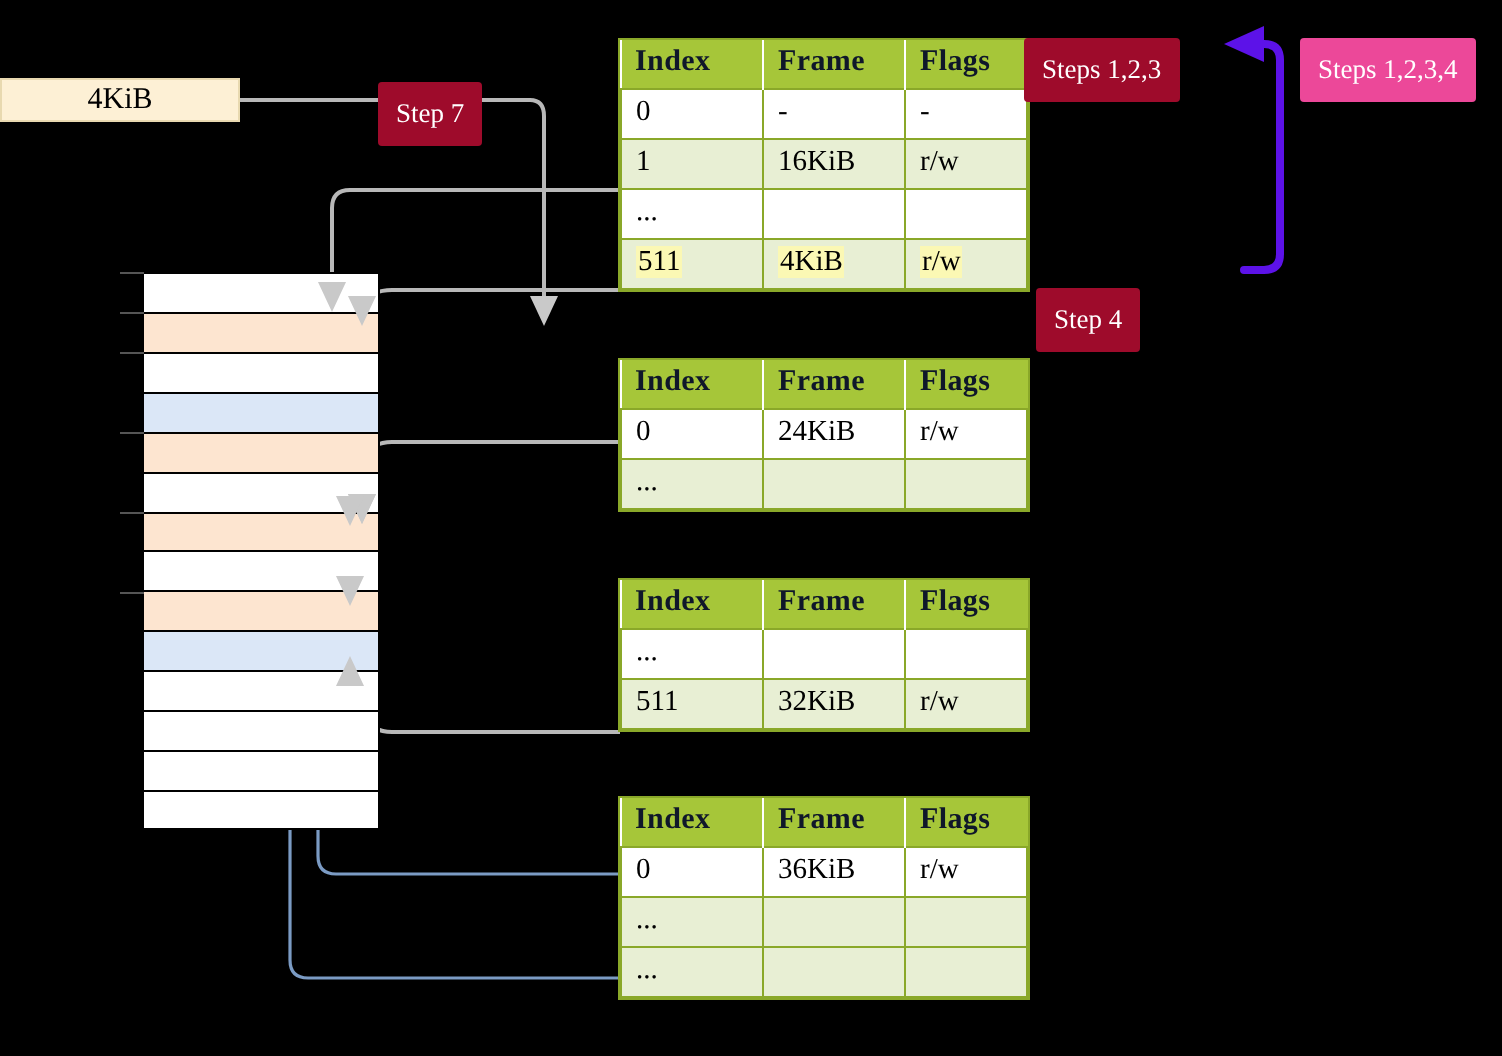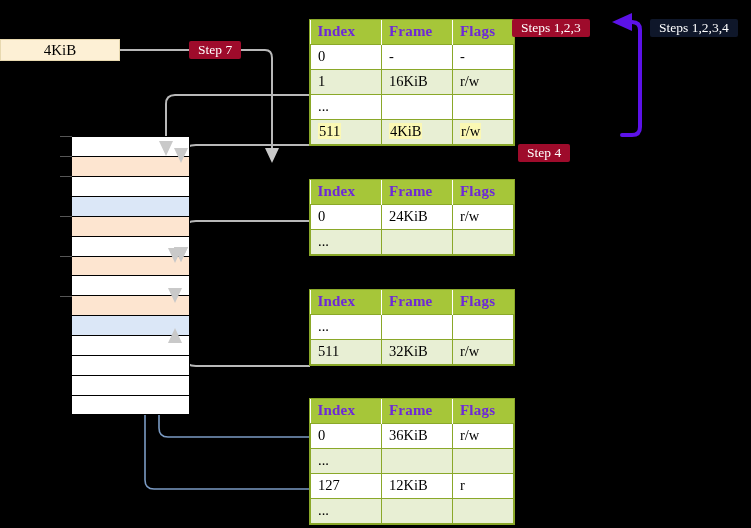--- a/index.html
+++ b/index.html
@@ -27,32 +27,32 @@
     border: 1px solid #e8d9b0;
     display: flex; align-items: center; justify-content: center;
     font-size: 15px;
     color: #000;
     box-sizing: border-box;
     z-index: 6;
   }
 
   
   .badge {
-    height: 18px;
+    height: 32px;
     display: flex; align-items: center; justify-content: center;
     font-size: 13.5px;
     color: #ffffff;
     padding: 1px 9px 2px 9px;
     box-sizing: border-box;
     white-space: nowrap;
     z-index: 9;
     border-radius: 2px;
   }
   .badge-red { background: #9e0b2b; }
-  .badge-violet { background: #0f172a; }
+  .badge-violet { background: #ec4899; }
 
   #badge-step0   { left: 189px; top: 41px; }
   #badge-step4   { left: 518px; top: 144px; }
   #badge-steps123 { left: 512px; top: 19px; }
   #badge-steps1234 { left: 650px; top: 19px; }
 
   
   #memory-column {
     left: 71px; top: 136px;
     width: 119px; height: 279px;
@@ -82,21 +82,21 @@
   
   .ptable {
     border-collapse: collapse;
     font-size: 14.5px;
     background: #ffffff;
     z-index: 7;
     box-shadow: 0 0 0 1px #8aa829;
   }
   .ptable th {
     background: #a6c639;
-    color: #6d28d9;
+    color: #0f172a;
     font-weight: bold;
     text-align: left;
     padding: 3px 7px 4px 7px;
     border-right: 1px solid #ffffff;
     font-size: 15px;
     letter-spacing: 0.2px;
   }
   .ptable th:last-child { border-right: none; }
   .ptable td {
     padding: 3px 7px 4px 7px;
@@ -266,25 +266,20 @@
   <tbody>
       <tr class="plain">
         <td class="col-index">0</td>
         <td class="col-frame">36KiB</td>
         <td class="col-flags">r/w</td>
       </tr>
       <tr class="alt">
         <td class="col-index">...</td>
         <td class="col-frame">&nbsp;</td>
         <td class="col-flags">&nbsp;</td>
-      </tr>
-      <tr class="plain">
-        <td class="col-index">127</td>
-        <td class="col-frame">12KiB</td>
-        <td class="col-flags">r</td>
       </tr>
       <tr class="alt">
         <td class="col-index">...</td>
         <td class="col-frame">&nbsp;</td>
         <td class="col-flags">&nbsp;</td>
       </tr>
     </tbody>
 </table>
 
 <svg class="abs" id="connectors-top" viewBox="0 0 751 528" xmlns="http://www.w3.org/2000/svg">

